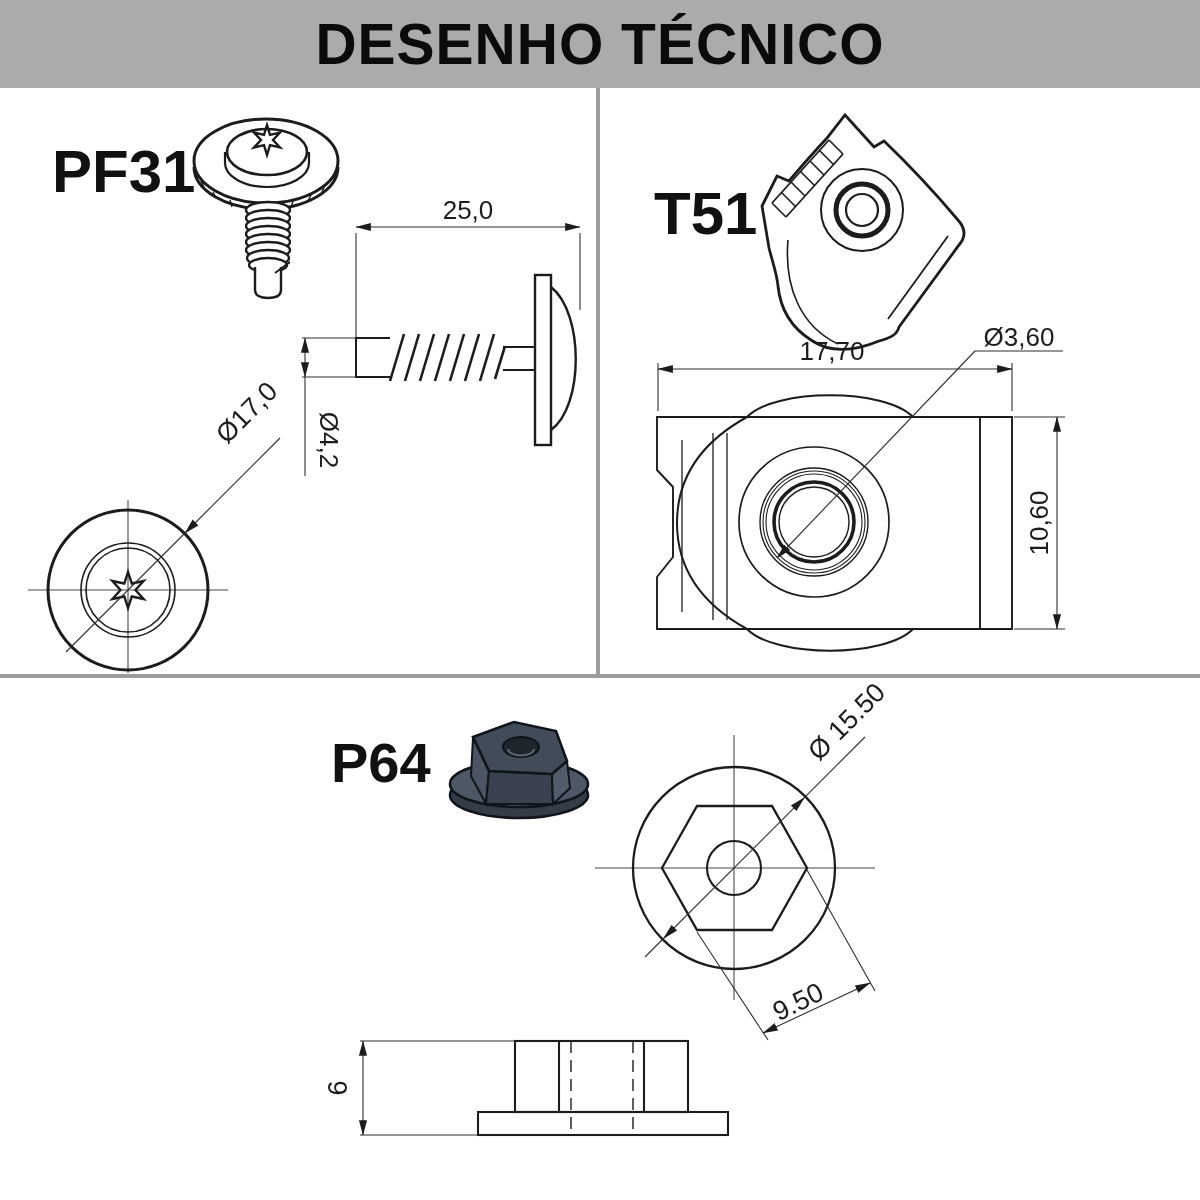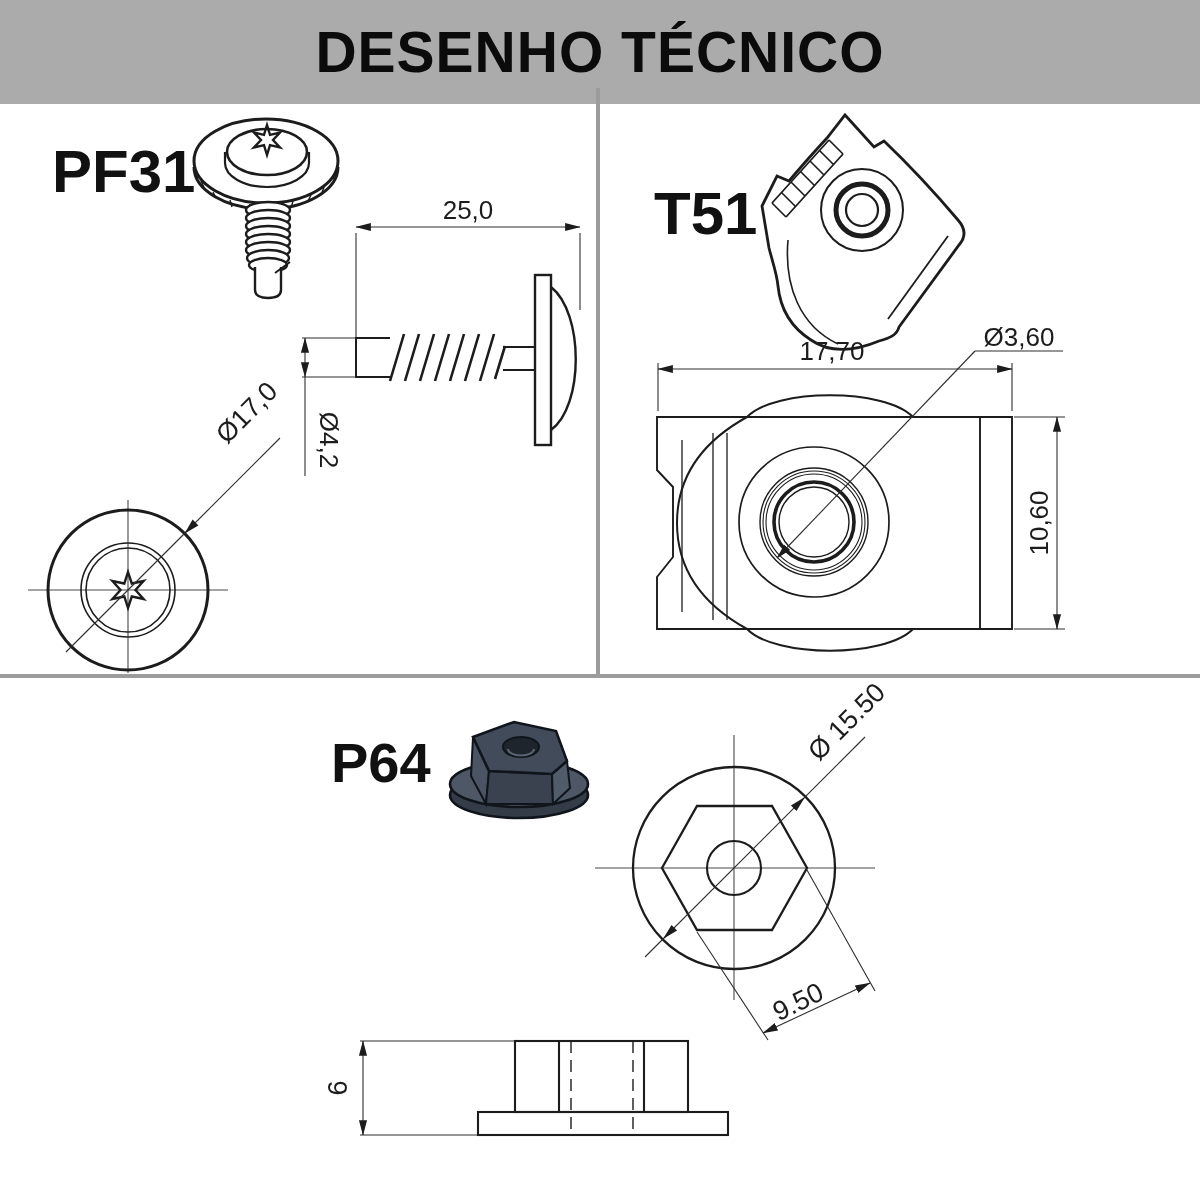--- a/index.html
+++ b/index.html
@@ -1,18 +1,18 @@
 <!DOCTYPE html>
 <html><head>
 <meta charset="utf-8">
 <style>
   html,body{margin:0;padding:0;background:#ffffff;}
   .stage{position:relative;width:1200px;height:1200px;background:#ffffff;overflow:hidden;
          font-family:"Liberation Sans", sans-serif;}
-  .banner{position:absolute;left:0;top:0;width:1200px;height:104px;background:#ababab;
+  .banner{position:absolute;left:0;top:0;width:1200px;height:88px;background:#ababab;
           display:flex;align-items:center;justify-content:center;}
   .banner h1{margin:0;font-size:57px;font-weight:bold;letter-spacing:1px;color:#0b0b0b;
              font-family:"Liberation Sans", sans-serif;}
   svg.drawing{position:absolute;left:0;top:88px;}
   .part-label{font-family:"Liberation Sans", sans-serif;font-weight:bold;fill:#111111;}
   .dim-text{font-family:"Liberation Sans", sans-serif;font-weight:normal;fill:#1c1c1c;}
   .outline{stroke:#1c1c1c;fill:none;}
   .dimline{stroke:#2e2e2e;stroke-width:1.1;fill:none;}
   .centerline{stroke:#4a4a4a;stroke-width:1.1;fill:none;}
 </style>

